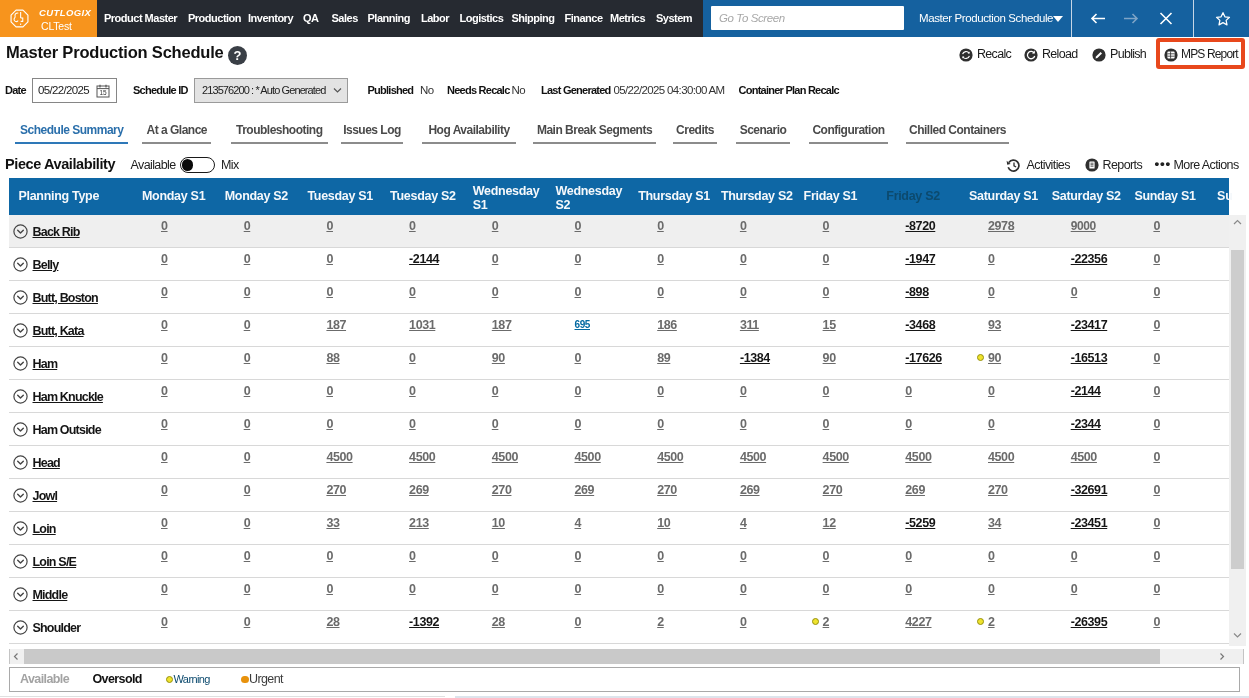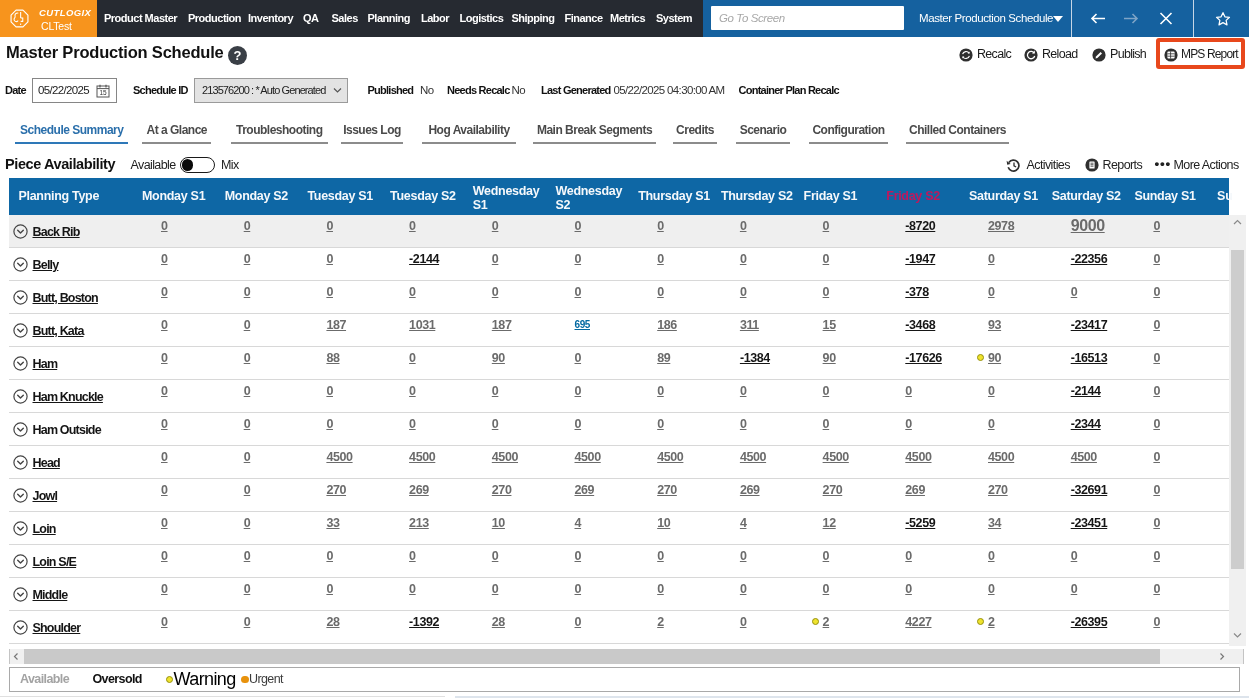--- a/index.html
+++ b/index.html
@@ -128,21 +128,21 @@
 <div class="a b" style="left:18.5px;top:178px;height:37px;line-height:37px;font-size:12.5px;letter-spacing:-.3px;color:#f5f8fb">Planning Type</div>
 <div class="a b" style="left:142.0px;top:178px;height:37px;line-height:37px;font-size:12.5px;letter-spacing:-.3px;color:#f5f8fb">Monday S1</div>
 <div class="a b" style="left:224.7px;top:178px;height:37px;line-height:37px;font-size:12.5px;letter-spacing:-.3px;color:#f5f8fb">Monday S2</div>
 <div class="a b" style="left:307.4px;top:178px;height:37px;line-height:37px;font-size:12.5px;letter-spacing:-.3px;color:#f5f8fb">Tuesday S1</div>
 <div class="a b" style="left:390.1px;top:178px;height:37px;line-height:37px;font-size:12.5px;letter-spacing:-.3px;color:#f5f8fb">Tuesday S2</div>
 <div class="a b" style="left:472.8px;top:184px;font-size:12.5px;letter-spacing:-.3px;color:#f5f8fb;line-height:14px">Wednesday<br>S1</div>
 <div class="a b" style="left:555.5px;top:184px;font-size:12.5px;letter-spacing:-.3px;color:#f5f8fb;line-height:14px">Wednesday<br>S2</div>
 <div class="a b" style="left:638.2px;top:178px;height:37px;line-height:37px;font-size:12.5px;letter-spacing:-.3px;color:#f5f8fb">Thursday S1</div>
 <div class="a b" style="left:720.9px;top:178px;height:37px;line-height:37px;font-size:12.5px;letter-spacing:-.3px;color:#f5f8fb">Thursday S2</div>
 <div class="a b" style="left:803.6px;top:178px;height:37px;line-height:37px;font-size:12.5px;letter-spacing:-.3px;color:#f5f8fb">Friday S1</div>
-<div class="a b" style="left:886.3000000000001px;top:178px;height:37px;line-height:37px;font-size:12.5px;letter-spacing:-.3px;color:#be185d">Friday S2</div>
+<div class="a b" style="left:886.3000000000001px;top:178px;height:37px;line-height:37px;font-size:12.5px;letter-spacing:-.3px;color:#0c4a6e">Friday S2</div>
 <div class="a b" style="left:969.0px;top:178px;height:37px;line-height:37px;font-size:12.5px;letter-spacing:-.3px;color:#f5f8fb">Saturday S1</div>
 <div class="a b" style="left:1051.7px;top:178px;height:37px;line-height:37px;font-size:12.5px;letter-spacing:-.3px;color:#f5f8fb">Saturday S2</div>
 <div class="a b" style="left:1134.4px;top:178px;height:37px;line-height:37px;font-size:12.5px;letter-spacing:-.3px;color:#f5f8fb">Sunday S1</div>
 <div class="a b" style="left:1217.1000000000001px;top:178px;height:37px;line-height:37px;font-size:12.5px;letter-spacing:-.3px;color:#f5f8fb">Su</div>
 <div class="a" style="left:9px;top:215px;width:1220px;height:33px;background:#efefef;border-bottom:1px solid #d8d8d8"></div>
 <div class="a" style="left:13px;top:224px;width:15px;height:15px">
     <svg width="15" height="15" viewBox="0 0 15 15" style="position:absolute;left:0;top:0">
       <circle cx="7.5" cy="7.5" r="6.6" fill="none" stroke="#454545" stroke-width="1.2"></circle>
       <path d="M4.7 6.2 7.5 9l2.8-2.8" fill="none" stroke="#454545" stroke-width="1.4" stroke-linecap="round" stroke-linejoin="round"></path>
     </svg>
@@ -152,21 +152,21 @@
 <div class="a b" style="left:243.7px;top:219px;font-size:12.5px;letter-spacing:-.4px;color:#6b6b6b;text-decoration:underline;line-height:14px">0</div>
 <div class="a b" style="left:326.4px;top:219px;font-size:12.5px;letter-spacing:-.4px;color:#6b6b6b;text-decoration:underline;line-height:14px">0</div>
 <div class="a b" style="left:409.1px;top:219px;font-size:12.5px;letter-spacing:-.4px;color:#6b6b6b;text-decoration:underline;line-height:14px">0</div>
 <div class="a b" style="left:491.8px;top:219px;font-size:12.5px;letter-spacing:-.4px;color:#6b6b6b;text-decoration:underline;line-height:14px">0</div>
 <div class="a b" style="left:574.5px;top:219px;font-size:12.5px;letter-spacing:-.4px;color:#6b6b6b;text-decoration:underline;line-height:14px">0</div>
 <div class="a b" style="left:657.2px;top:219px;font-size:12.5px;letter-spacing:-.4px;color:#6b6b6b;text-decoration:underline;line-height:14px">0</div>
 <div class="a b" style="left:739.9px;top:219px;font-size:12.5px;letter-spacing:-.4px;color:#6b6b6b;text-decoration:underline;line-height:14px">0</div>
 <div class="a b" style="left:822.6px;top:219px;font-size:12.5px;letter-spacing:-.4px;color:#6b6b6b;text-decoration:underline;line-height:14px">0</div>
 <div class="a b" style="left:905.3px;top:219px;font-size:12.5px;letter-spacing:-.4px;color:#161616;text-decoration:underline;line-height:14px">-8720</div>
 <div class="a b" style="left:988.0px;top:219px;font-size:12.5px;letter-spacing:-.4px;color:#6b6b6b;text-decoration:underline;line-height:14px">2978</div>
-<div class="a b" style="left:1070.7px;top:219px;font-size:16px;letter-spacing:-.4px;color:#6b6b6b;text-decoration:underline;line-height:14px">9000</div>
+<div class="a b" style="left:1070.7px;top:219px;font-size:12px;letter-spacing:-.4px;color:#6b6b6b;text-decoration:underline;line-height:14px">9000</div>
 <div class="a b" style="left:1153.4px;top:219px;font-size:12.5px;letter-spacing:-.4px;color:#6b6b6b;text-decoration:underline;line-height:14px">0</div>
 <div class="a" style="left:9px;top:248px;width:1220px;height:33px;background:#fff;border-bottom:1px solid #d8d8d8"></div>
 <div class="a" style="left:13px;top:257px;width:15px;height:15px">
     <svg width="15" height="15" viewBox="0 0 15 15" style="position:absolute;left:0;top:0">
       <circle cx="7.5" cy="7.5" r="6.6" fill="none" stroke="#454545" stroke-width="1.2"></circle>
       <path d="M4.7 6.2 7.5 9l2.8-2.8" fill="none" stroke="#454545" stroke-width="1.4" stroke-linecap="round" stroke-linejoin="round"></path>
     </svg>
   </div>
 <div class="a b" style="left:32.5px;top:257px;font-size:12.5px;letter-spacing:-.8px;color:#151515;text-decoration:underline;line-height:16px">Belly</div>
 <div class="a b" style="left:161.0px;top:252px;font-size:12.5px;letter-spacing:-.4px;color:#6b6b6b;text-decoration:underline;line-height:14px">0</div>
@@ -192,21 +192,21 @@
 <div class="a b" style="left:32.5px;top:290px;font-size:12.5px;letter-spacing:-.8px;color:#151515;text-decoration:underline;line-height:16px">Butt, Boston</div>
 <div class="a b" style="left:161.0px;top:285px;font-size:12.5px;letter-spacing:-.4px;color:#6b6b6b;text-decoration:underline;line-height:14px">0</div>
 <div class="a b" style="left:243.7px;top:285px;font-size:12.5px;letter-spacing:-.4px;color:#6b6b6b;text-decoration:underline;line-height:14px">0</div>
 <div class="a b" style="left:326.4px;top:285px;font-size:12.5px;letter-spacing:-.4px;color:#6b6b6b;text-decoration:underline;line-height:14px">0</div>
 <div class="a b" style="left:409.1px;top:285px;font-size:12.5px;letter-spacing:-.4px;color:#6b6b6b;text-decoration:underline;line-height:14px">0</div>
 <div class="a b" style="left:491.8px;top:285px;font-size:12.5px;letter-spacing:-.4px;color:#6b6b6b;text-decoration:underline;line-height:14px">0</div>
 <div class="a b" style="left:574.5px;top:285px;font-size:12.5px;letter-spacing:-.4px;color:#6b6b6b;text-decoration:underline;line-height:14px">0</div>
 <div class="a b" style="left:657.2px;top:285px;font-size:12.5px;letter-spacing:-.4px;color:#6b6b6b;text-decoration:underline;line-height:14px">0</div>
 <div class="a b" style="left:739.9px;top:285px;font-size:12.5px;letter-spacing:-.4px;color:#6b6b6b;text-decoration:underline;line-height:14px">0</div>
 <div class="a b" style="left:822.6px;top:285px;font-size:12.5px;letter-spacing:-.4px;color:#6b6b6b;text-decoration:underline;line-height:14px">0</div>
-<div class="a b" style="left:905.3px;top:285px;font-size:12.5px;letter-spacing:-.4px;color:#161616;text-decoration:underline;line-height:14px">-378</div>
+<div class="a b" style="left:905.3px;top:285px;font-size:12.5px;letter-spacing:-.4px;color:#161616;text-decoration:underline;line-height:14px">-898</div>
 <div class="a b" style="left:988.0px;top:285px;font-size:12.5px;letter-spacing:-.4px;color:#6b6b6b;text-decoration:underline;line-height:14px">0</div>
 <div class="a b" style="left:1070.7px;top:285px;font-size:12.5px;letter-spacing:-.4px;color:#6b6b6b;text-decoration:underline;line-height:14px">0</div>
 <div class="a b" style="left:1153.4px;top:285px;font-size:12.5px;letter-spacing:-.4px;color:#6b6b6b;text-decoration:underline;line-height:14px">0</div>
 <div class="a" style="left:9px;top:314px;width:1220px;height:33px;background:#fff;border-bottom:1px solid #d8d8d8"></div>
 <div class="a" style="left:13px;top:323px;width:15px;height:15px">
     <svg width="15" height="15" viewBox="0 0 15 15" style="position:absolute;left:0;top:0">
       <circle cx="7.5" cy="7.5" r="6.6" fill="none" stroke="#454545" stroke-width="1.2"></circle>
       <path d="M4.7 6.2 7.5 9l2.8-2.8" fill="none" stroke="#454545" stroke-width="1.4" stroke-linecap="round" stroke-linejoin="round"></path>
     </svg>
   </div>
@@ -393,21 +393,21 @@
 <div class="a b" style="left:988.0px;top:582px;font-size:12.5px;letter-spacing:-.4px;color:#6b6b6b;text-decoration:underline;line-height:14px">0</div>
 <div class="a b" style="left:1070.7px;top:582px;font-size:12.5px;letter-spacing:-.4px;color:#6b6b6b;text-decoration:underline;line-height:14px">0</div>
 <div class="a b" style="left:1153.4px;top:582px;font-size:12.5px;letter-spacing:-.4px;color:#6b6b6b;text-decoration:underline;line-height:14px">0</div>
 <div class="a" style="left:9px;top:611px;width:1220px;height:33px;background:#fff;border-bottom:1px solid #d8d8d8"></div>
 <div class="a" style="left:13px;top:620px;width:15px;height:15px">
     <svg width="15" height="15" viewBox="0 0 15 15" style="position:absolute;left:0;top:0">
       <circle cx="7.5" cy="7.5" r="6.6" fill="none" stroke="#454545" stroke-width="1.2"></circle>
       <path d="M4.7 6.2 7.5 9l2.8-2.8" fill="none" stroke="#454545" stroke-width="1.4" stroke-linecap="round" stroke-linejoin="round"></path>
     </svg>
   </div>
-<div class="a b" style="left:32.5px;top:620px;font-size:12.5px;letter-spacing:-.8px;color:#151515;text-decoration:underline;line-height:16px">Shoulder</div>
+<div class="a b" style="left:32.5px;top:620px;font-size:12.5px;letter-spacing:-.8px;color:#151515;line-height:16px">Shoulder</div>
 <div class="a b" style="left:161.0px;top:615px;font-size:12.5px;letter-spacing:-.4px;color:#6b6b6b;text-decoration:underline;line-height:14px">0</div>
 <div class="a b" style="left:243.7px;top:615px;font-size:12.5px;letter-spacing:-.4px;color:#6b6b6b;text-decoration:underline;line-height:14px">0</div>
 <div class="a b" style="left:326.4px;top:615px;font-size:12.5px;letter-spacing:-.4px;color:#6b6b6b;text-decoration:underline;line-height:14px">28</div>
 <div class="a b" style="left:409.1px;top:615px;font-size:12.5px;letter-spacing:-.4px;color:#161616;text-decoration:underline;line-height:14px">-1392</div>
 <div class="a b" style="left:491.8px;top:615px;font-size:12.5px;letter-spacing:-.4px;color:#6b6b6b;text-decoration:underline;line-height:14px">28</div>
 <div class="a b" style="left:574.5px;top:615px;font-size:12.5px;letter-spacing:-.4px;color:#6b6b6b;text-decoration:underline;line-height:14px">0</div>
 <div class="a b" style="left:657.2px;top:615px;font-size:12.5px;letter-spacing:-.4px;color:#6b6b6b;text-decoration:underline;line-height:14px">2</div>
 <div class="a b" style="left:739.9px;top:615px;font-size:12.5px;letter-spacing:-.4px;color:#6b6b6b;text-decoration:underline;line-height:14px">0</div>
 <div class="a b" style="left:822.6px;top:615px;font-size:12.5px;letter-spacing:-.4px;color:#6b6b6b;text-decoration:underline;line-height:14px">2</div>
 <div class="a" style="left:811.6px;top:618px;width:7px;height:7px;border-radius:50%;background:#efe32d;border:1px solid #96910f"></div>
@@ -429,16 +429,16 @@
     <path d="M5.5 1.5 2.5 4.5l3 3" fill="none" stroke="#777" stroke-width="1.2"></path>
   </svg>
 <div class="a" style="left:23.5px;top:648.5px;width:1136px;height:15px;background:#c9c9c9"></div>
 <svg class="a" style="left:1218px;top:651.5px" width="8" height="9" viewBox="0 0 8 9">
     <path d="M2.5 1.5l3 3-3 3" fill="none" stroke="#777" stroke-width="1.2"></path>
   </svg>
 <div class="a" style="left:9px;top:667px;width:1231px;height:25px;background:#fff;border:1px solid #a9a9a9"></div>
 <div class="a b" style="left:20px;top:667px;height:25px;line-height:25px;font-size:12.5px;letter-spacing:-.6px;color:#a3a3a3">Available</div>
 <div class="a b" style="left:92.5px;top:667px;height:25px;line-height:25px;font-size:12.5px;letter-spacing:-.6px;color:#111">Oversold</div>
 <div class="a" style="left:165.5px;top:675.5px;width:7px;height:7px;border-radius:50%;background:#efe32d;border:1px solid #96910f"></div>
-<div class="a" style="left:173.5px;top:667px;height:25px;line-height:25px;font-size:18px;letter-spacing:-.6px;color:#000000">Warning</div>
+<div class="a" style="left:173.5px;top:667px;height:25px;line-height:25px;font-size:11px;letter-spacing:-.6px;color:#0c4a6e">Warning</div>
 <div class="a" style="left:241px;top:675.5px;width:7.5px;height:7.5px;border-radius:50%;background:#e8920c"></div>
 <div class="a" style="left:249px;top:667px;height:25px;line-height:25px;font-size:12.5px;letter-spacing:-.6px;color:#3c3c3c">Urgent</div>
 <div class="a" style="left:0;top:696px;width:445px;height:1px;background:#e0e0e0"></div>
 <div class="a" style="left:455px;top:696px;width:794px;height:2px;background:#dde4ec"></div>
 </body></html>

